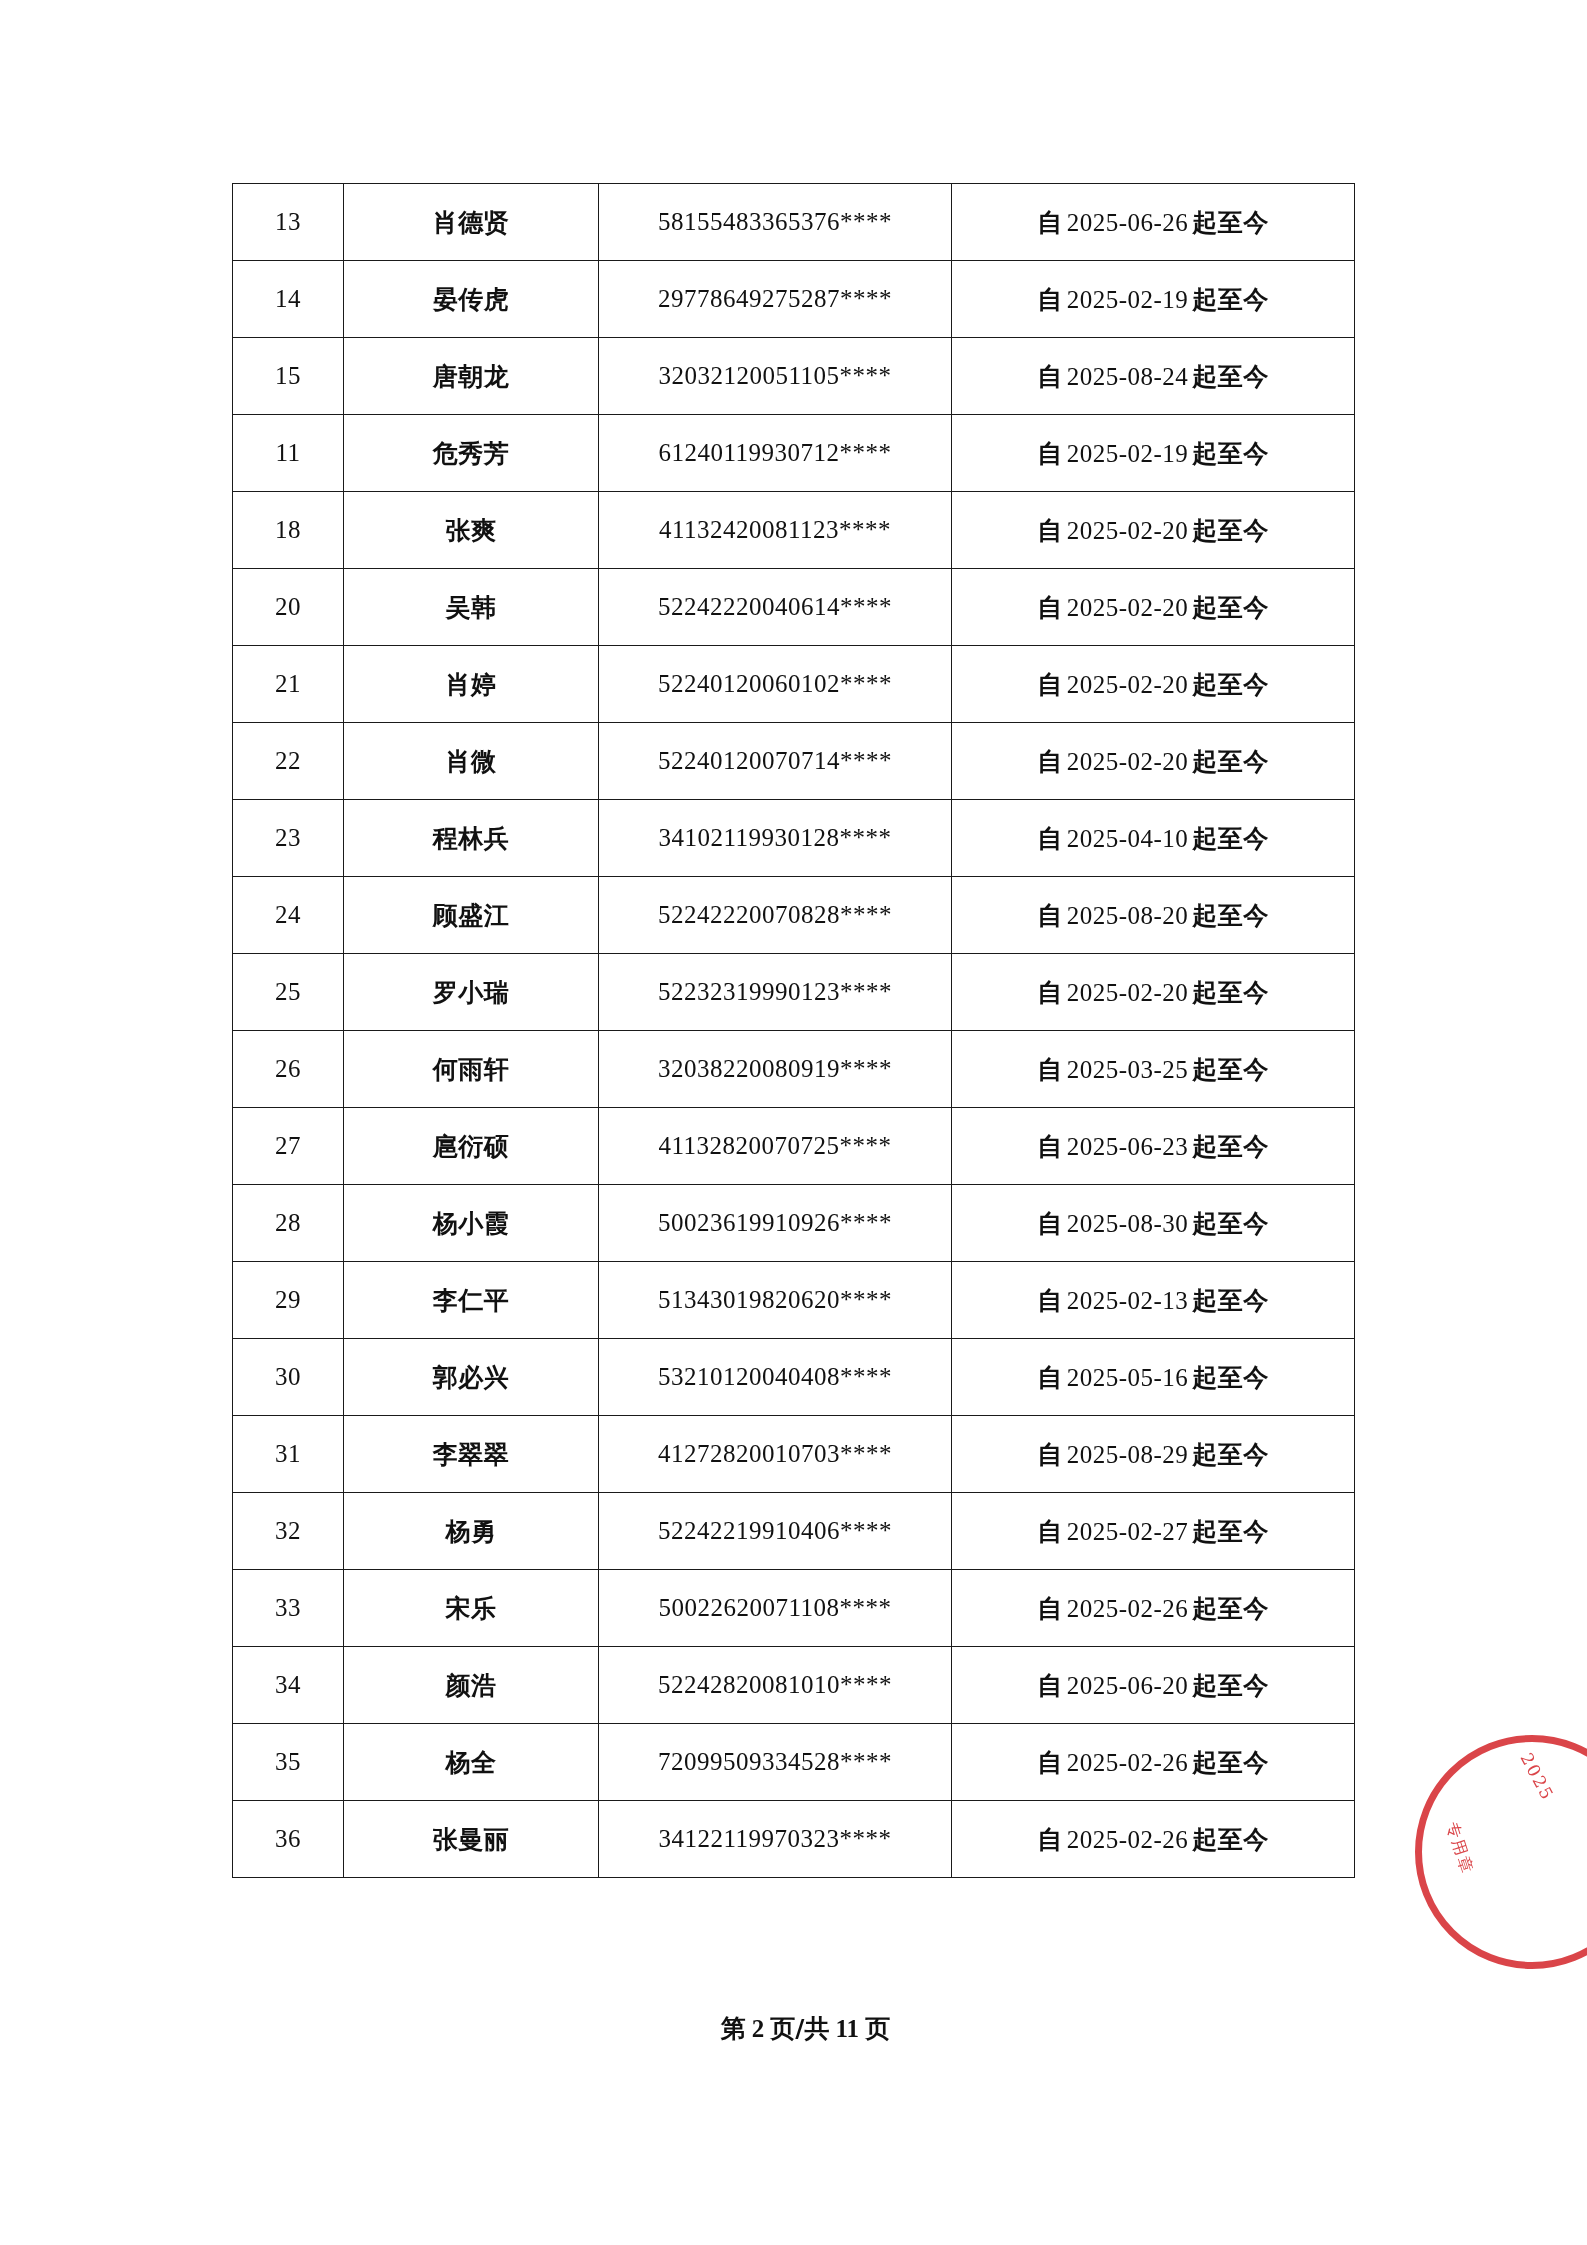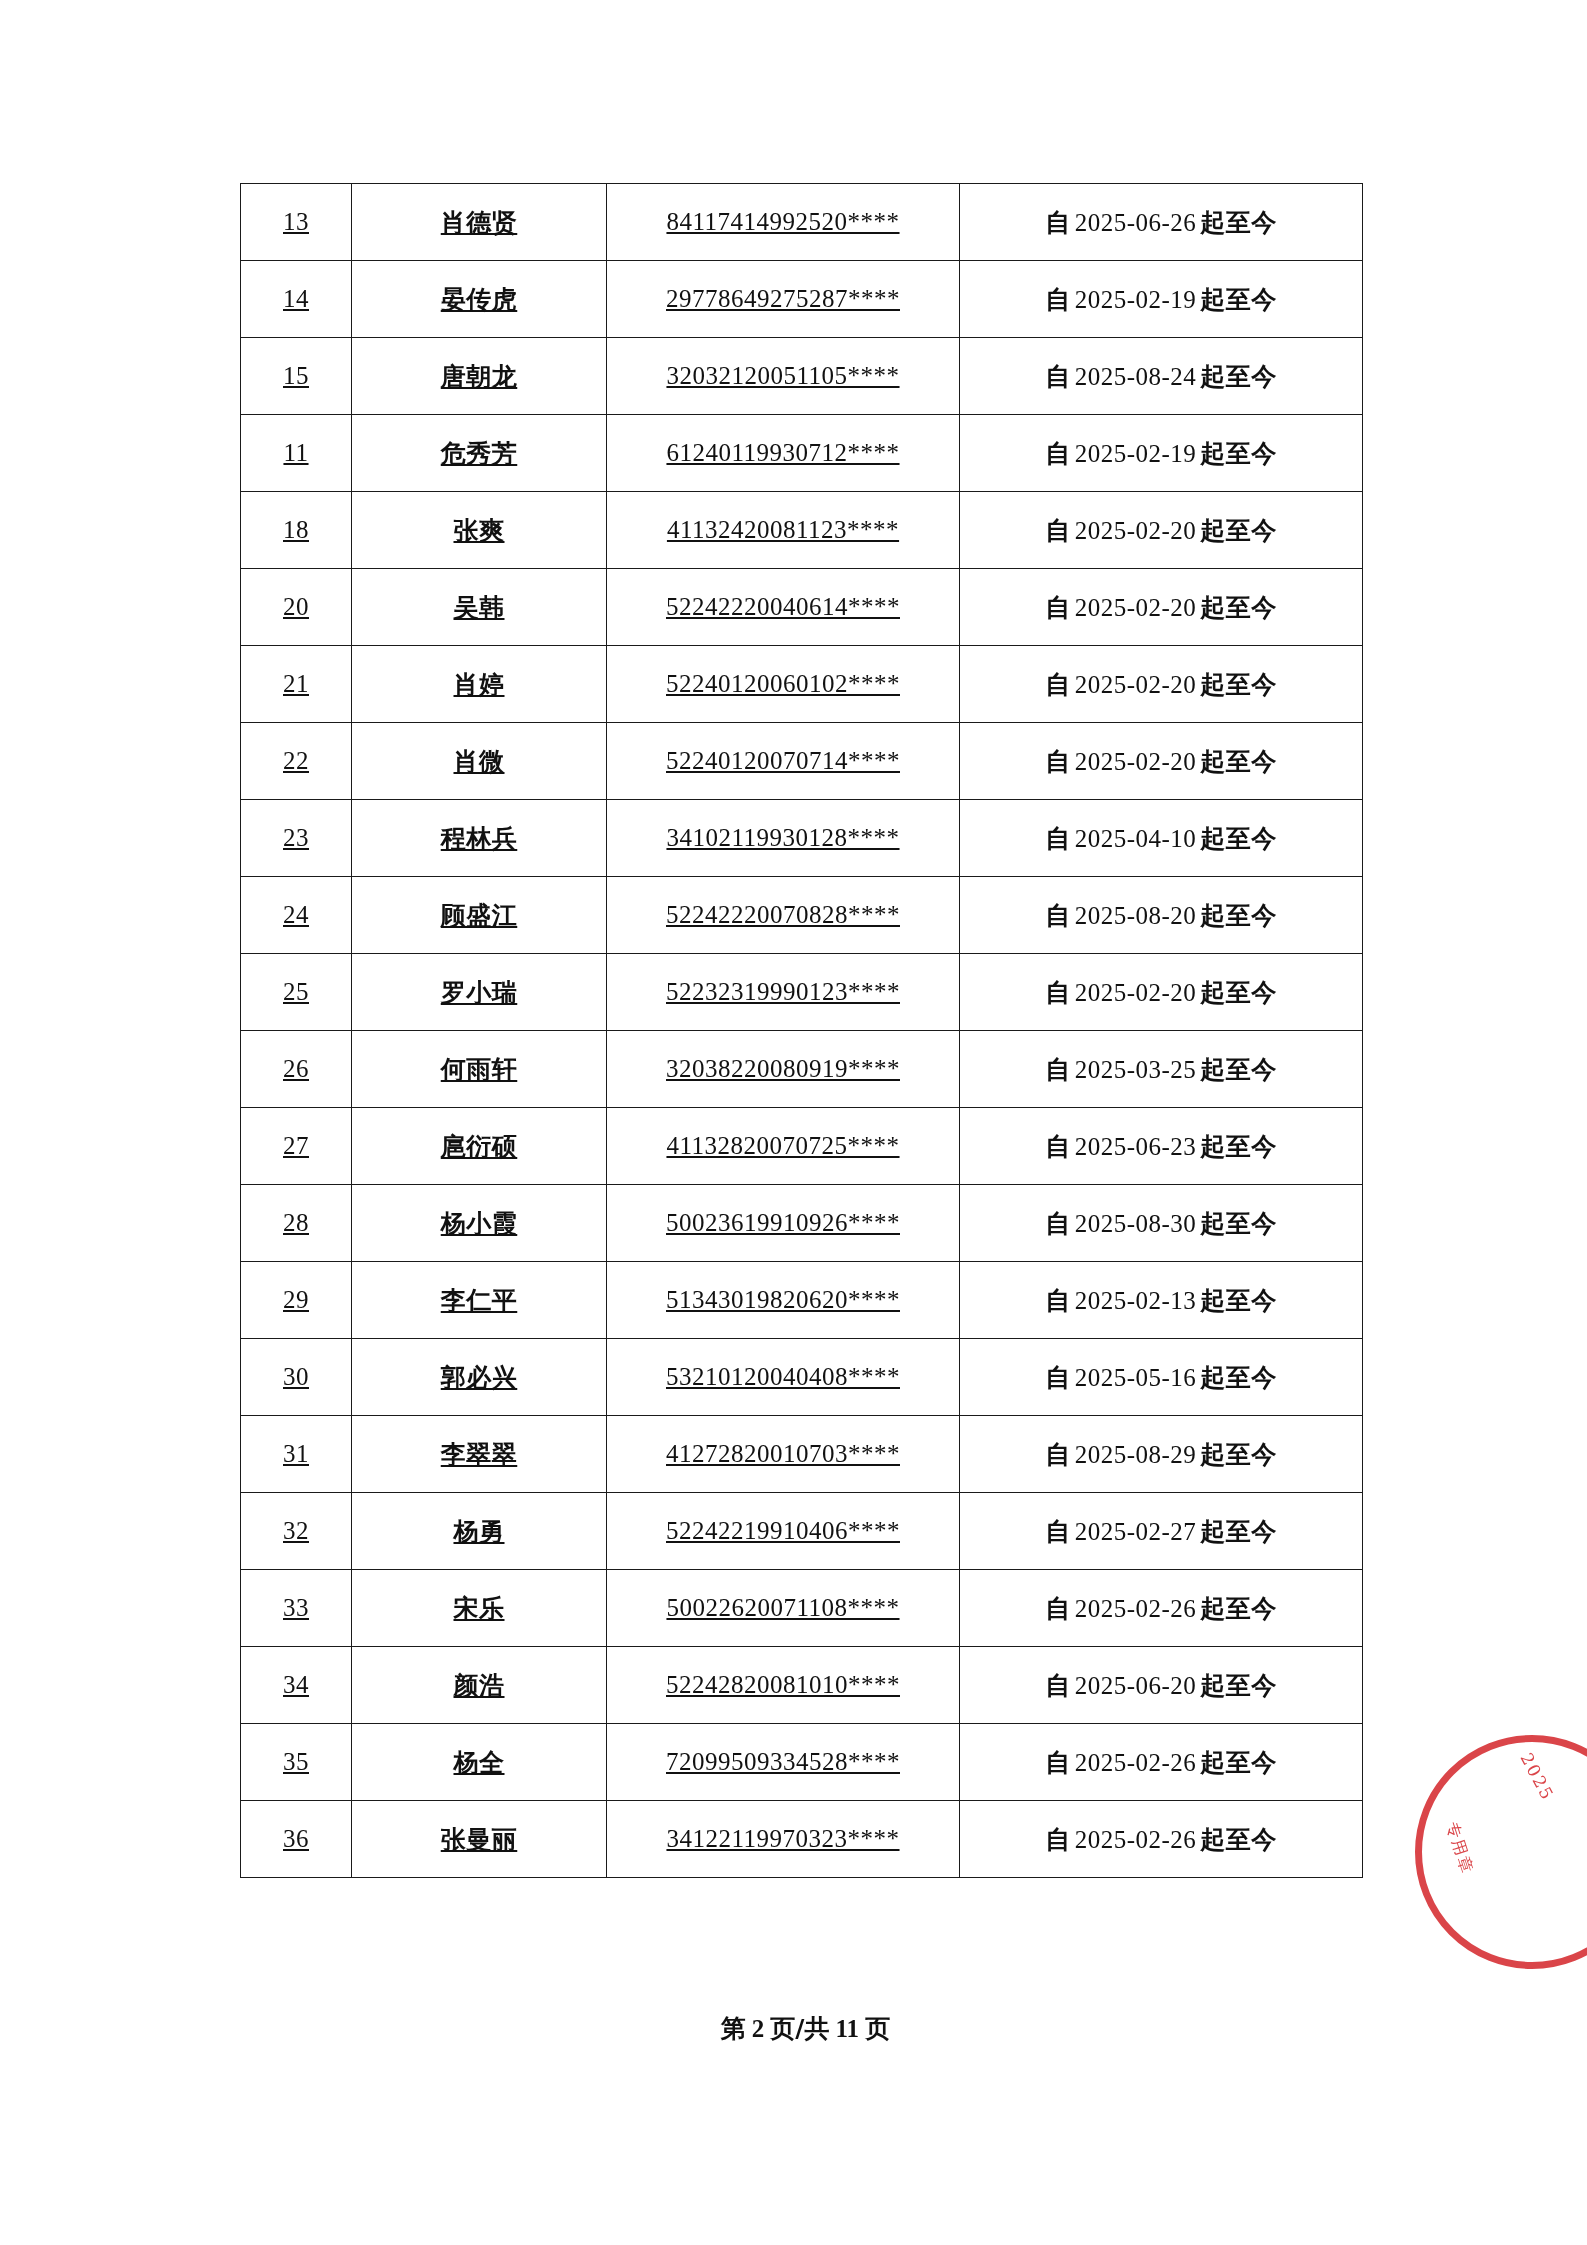--- a/index.html
+++ b/index.html
@@ -20,24 +20,23 @@
     position: absolute;
     top: 0;
     left: 0;
     width: 1587px;
     height: 2245px;
     background: #fff;
   }
 
   .table-wrap {
     position: absolute;
-    left: 240px;
+    left: 232px;
     top: 183px;
     width: 1110px;
-    text-decoration: underline;
   }
 
   table.roster {
     border-collapse: collapse;
     width: 1110px;
     table-layout: fixed;
   }
 
   table.roster td {
     border: 1.5px solid #1a1a1a;
@@ -150,21 +149,21 @@
 <body>
 
 <div class="page">
 
   <div class="table-wrap">
     <table class="roster">
       <tbody>
         <tr>
           <td class="col-index">13</td>
           <td class="col-name">肖德贤</td>
-          <td class="col-id">84117414992520****</td>
+          <td class="col-id">58155483365376****</td>
           <td class="col-period">
             <span class="period-inner">
               <span class="cn">自</span><span class="date">2025-06-26</span><span class="cn">起至今</span>
             </span>
           </td>
         </tr>
         <tr>
           <td class="col-index">14</td>
           <td class="col-name">晏传虎</td>
           <td class="col-id">29778649275287****</td>

